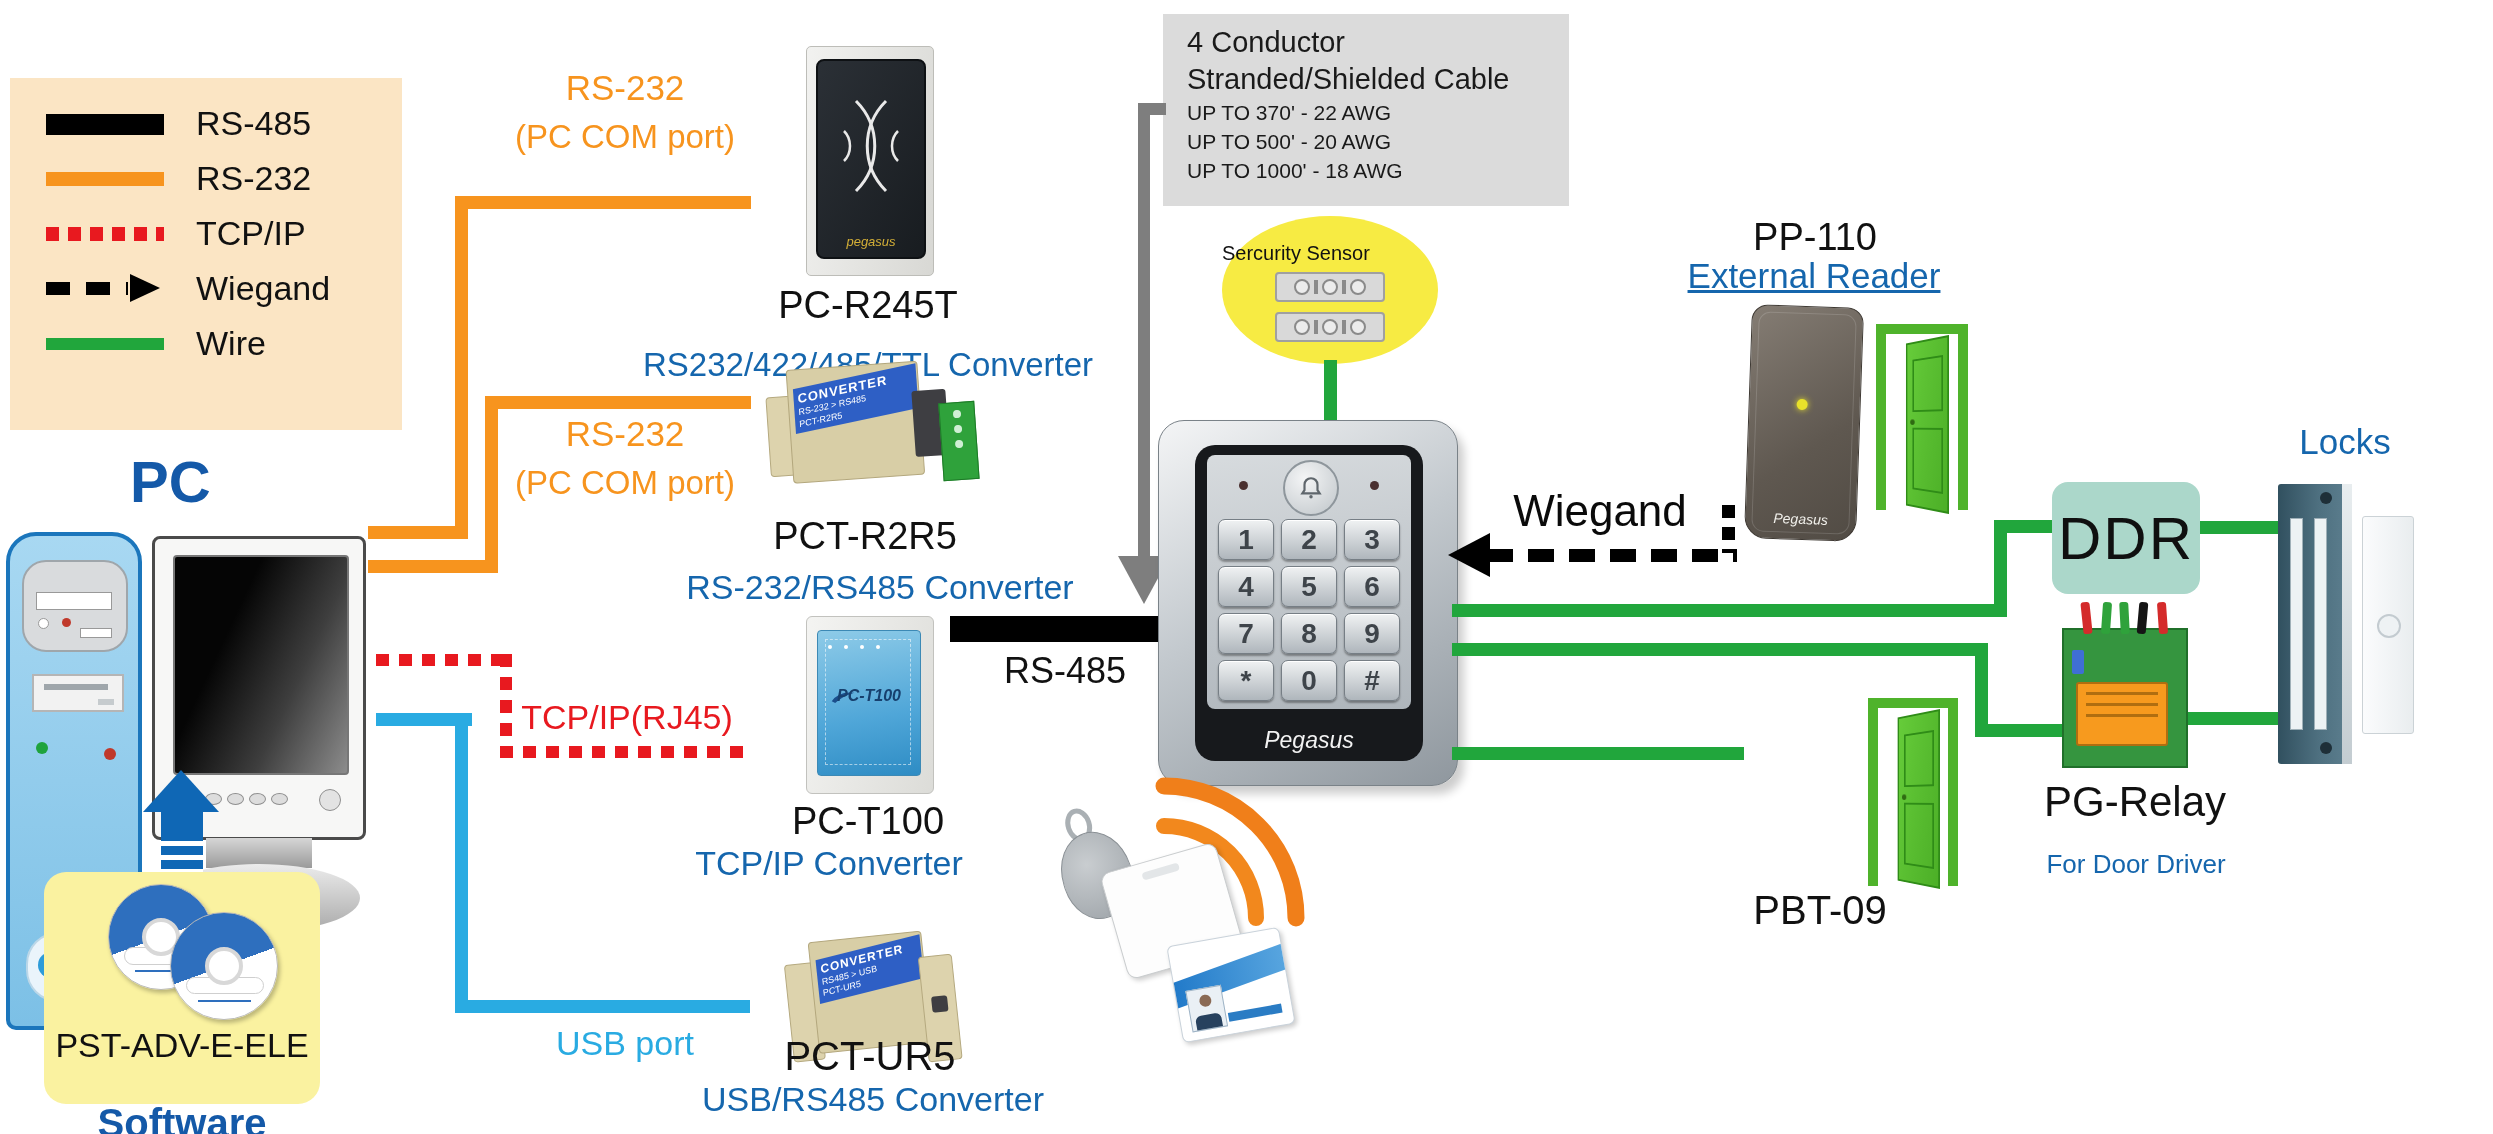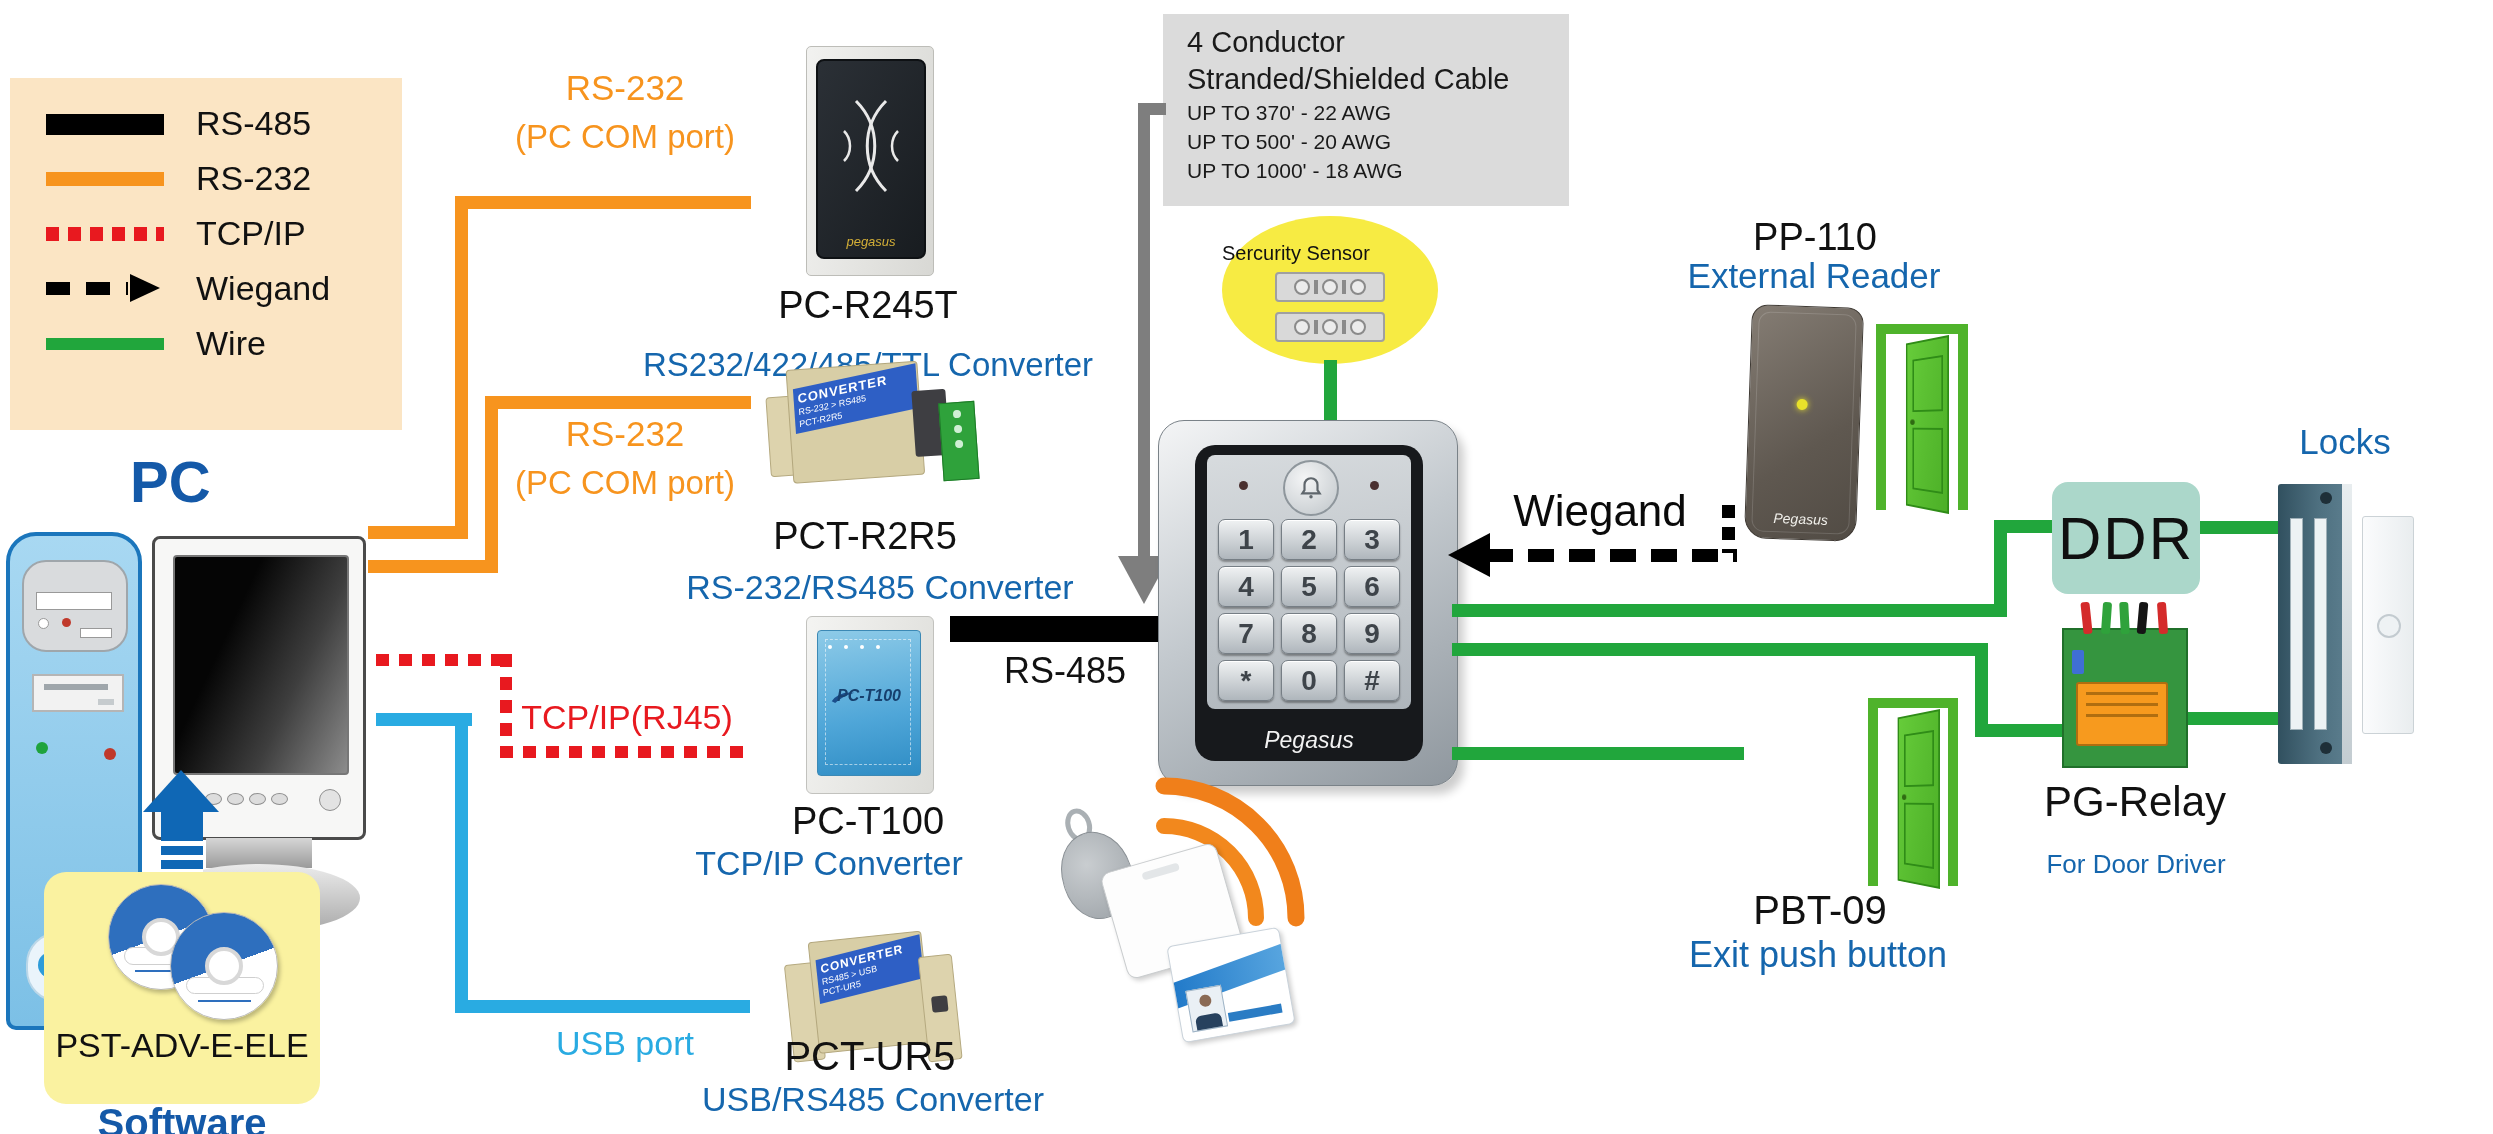--- a/index.html
+++ b/index.html
@@ -458,21 +458,21 @@
       </div>
     <div class="id-bar"></div>
   </div>
 
   <div class="abs ctr wiegand-t" style="left:1470px;top:486px;width:260px;">Wiegand</div>
   <div class="wire dash-h" style="left:1487px;top:549px;width:250px;height:13px;"></div>
   <div class="wire dash-v" style="left:1722px;top:505px;width:13px;height:48px;"></div>
   <div class="tri" style="left:1448px;top:533px;border-top:22px solid transparent;border-bottom:22px solid transparent;border-right:42px solid #000;"></div>
 
   <div class="abs ctr lbl-model" style="left:1700px;top:216px;width:230px;">PP-110</div>
-  <div class="abs ctr lbl-desc" style="left:1664px;top:256px;width:300px;font-size:35px;">External Reader</div>
+  <div class="abs ctr lbl-desc" style="left:1664px;top:256px;width:300px;font-size:35px;text-decoration:underline;">External Reader</div>
   <div class="pp110">
     <div class="pp110-edge"></div>
     <div class="pp110-led"></div>
     <div class="pp110-brand">Pegasus</div>
   </div>
   <div class="door" style="left:1876px;top:324px;width:92px;height:186px;">
     <div class="door-frame"></div>
     <div class="door-leaf">
       <div class="door-panel" style="top:10%;height:30%;"></div>
       <div class="door-panel" style="top:52%;height:36%;"></div>
@@ -492,21 +492,20 @@
 
   <div class="door" style="left:1868px;top:698px;width:90px;height:188px;">
     <div class="door-frame"></div>
     <div class="door-leaf">
       <div class="door-panel" style="top:10%;height:30%;"></div>
       <div class="door-panel" style="top:52%;height:36%;"></div>
       <div class="door-knob"></div>
     </div>
   </div>
   <div class="abs ctr lbl-model" style="left:1700px;top:888px;width:240px;font-size:40px;">PBT-09</div>
-  <div class="abs ctr lbl-desc" style="left:1638px;top:934px;width:360px;font-size:36px;">Exit push button</div>
 
   <div class="ddr">DDR</div>
 
   <div class="abs ctr lbl-desc" style="left:2240px;top:422px;width:210px;font-size:35px;">Locks</div>
   <div class="mlock">
     <div class="mlock-edge"></div>
     <div class="mslot" style="left:12px;"></div>
     <div class="mslot" style="left:36px;"></div>
     <div class="mhole" style="top:8px;"></div>
     <div class="mhole" style="top:258px;"></div>

